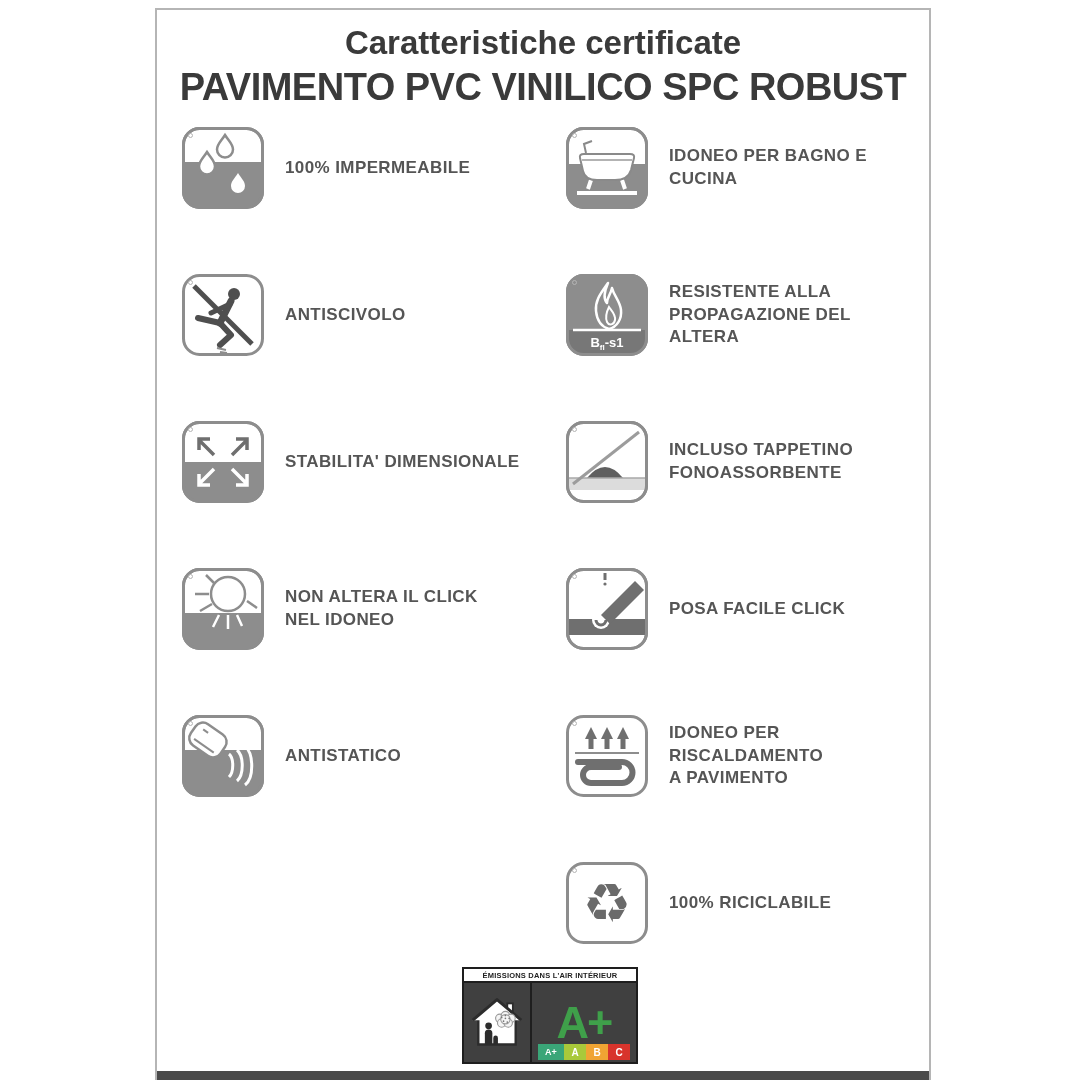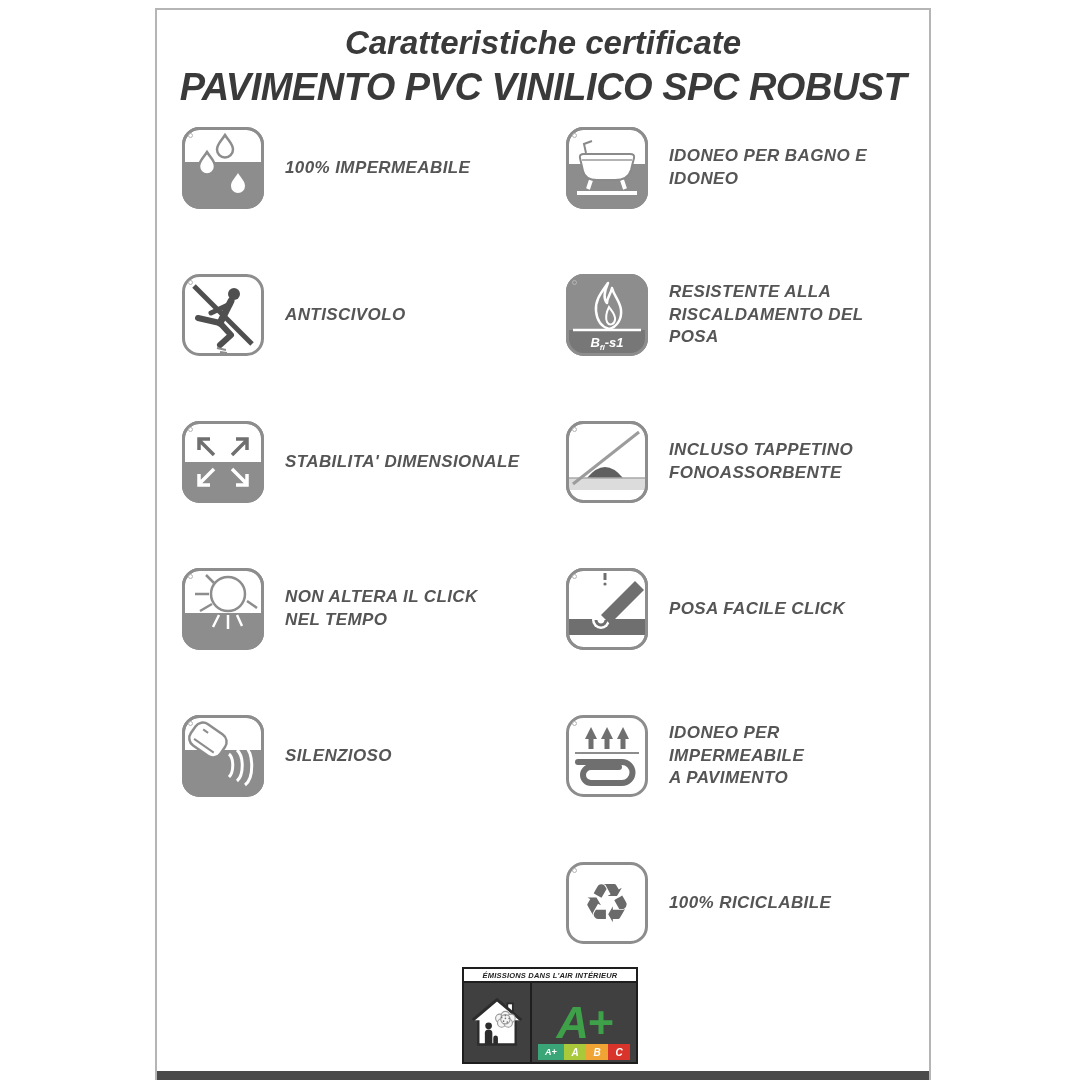--- a/index.html
+++ b/index.html
@@ -1,17 +1,17 @@
 <!DOCTYPE html>
 <html><head>
 <meta charset="utf-8">
 <style>
   html,body{margin:0;padding:0;background:#fff;}
   .canvas{position:relative;width:1080px;height:1080px;background:#fff;overflow:hidden;
-          font-family:"Liberation Sans",sans-serif;font-style:italic;}
+          font-family:"Liberation Sans",sans-serif;}
   .frame{position:absolute;left:155px;top:8px;width:776px;height:1072px;
          border:2px solid #b5b5b5;border-bottom:none;box-sizing:border-box;background:#fff;}
   .bottom-bar{position:absolute;left:157px;bottom:0;width:772px;height:9px;background:#4a4a4a;}
   .title{position:absolute;top:22px;left:155px;width:776px;text-align:center;
          font-weight:bold;color:#3a3a3a;}
   .title-line1{font-size:33px;line-height:1.3;}
   .title-line2{font-size:38px;line-height:1.2;letter-spacing:-0.5px;}
   .col{position:absolute;top:126px;display:flex;flex-direction:column;}
   .col-left{left:181px;}
   .col-right{left:565px;}
@@ -130,21 +130,21 @@
   <g stroke="#8d8d8d" stroke-width="2.5">
     <path d="M33 16 L25 8 M28 27 L14 27 M31 37 L19 44 M66 34 L76 41"></path>
             </g>
   <g stroke="#fff" stroke-width="2.5">
     <path d="M38 48 L32 60 M47 48 L47 62 M56 48 L61 59"></path>
             </g>
             <circle cx="9.5" cy="9.5" r="2" fill="none" stroke="#b5b5b5" stroke-width="1"></circle>
           </svg></div>
         <div class="feature-label">
           <div class="line">NON ALTERA IL CLICK</div>
-          <div class="line">NEL TEMPO</div>
+          <div class="line">NEL IDONEO</div>
         </div>
       </div>
       <div class="feature-row">
         <div class="icon-box"><svg width="84" height="84" viewBox="0 0 84 84" xmlns="http://www.w3.org/2000/svg">
             <defs>
               <clipPath id="cqs">
                 <rect x="2.5" y="2.5" width="79" height="79" rx="16"></rect>
               </clipPath>
             </defs>
             <rect x="2.5" y="2.5" width="79" height="79" rx="16" fill="#fff" stroke="#8d8d8d" stroke-width="3"></rect>
@@ -158,21 +158,21 @@
     <line x1="16" y1="21" x2="22" y2="21" stroke="#8d8d8d" stroke-width="2"></line>
             </g>
   <g stroke="#fff" stroke-width="3" fill="none">
     <path d="M48 40 c5 4 5 18 0 23"></path>
     <path d="M56 36 c7 6 7 25 0 31"></path>
     <path d="M64 32 c9 8 9 32 0 39"></path>
             </g>
             <circle cx="9.5" cy="9.5" r="2" fill="none" stroke="#b5b5b5" stroke-width="1"></circle>
           </svg></div>
         <div class="feature-label">
-          <div class="line">SILENZIOSO</div>
+          <div class="line">ANTISTATICO</div>
         </div>
       </div>
     </div>
   <div class="col col-right" id="col-right">
       <div class="feature-row">
         <div class="icon-box"><svg width="84" height="84" viewBox="0 0 84 84" xmlns="http://www.w3.org/2000/svg">
             <defs>
               <clipPath id="cbt">
                 <rect x="2.5" y="2.5" width="79" height="79" rx="16"></rect>
               </clipPath>
@@ -184,21 +184,21 @@
             <rect x="2.5" y="2.5" width="79" height="79" rx="16" fill="none" stroke="#8d8d8d" stroke-width="3"></rect>
             <line x1="12" y1="67" x2="72" y2="67" stroke="#fff" stroke-width="4"></line>
   <path d="M26 54 l-3 9 M57 54 l3 9" stroke="#fff" stroke-width="4"></path>
   <path d="M15 32 Q14 28 19 28 L65 28 Q70 28 69 32 L66 44 Q63 54 50 54 L32 54 Q20 54 18 45 Z" fill="#fff" stroke="#8a8a8a" stroke-width="2"></path>
   <line x1="17" y1="34" x2="67" y2="34" stroke="#9a9a9a" stroke-width="1.5"></line>
   <path d="M21 27 L19 18 L27 15" stroke="#8a8a8a" stroke-width="2" fill="none"></path>
             <circle cx="9.5" cy="9.5" r="2" fill="none" stroke="#b5b5b5" stroke-width="1"></circle>
           </svg></div>
         <div class="feature-label">
           <div class="line">IDONEO PER BAGNO E</div>
-          <div class="line">IDONEO</div>
+          <div class="line">CUCINA</div>
         </div>
       </div>
       <div class="feature-row">
         <div class="icon-box"><svg width="84" height="84" viewBox="0 0 84 84" xmlns="http://www.w3.org/2000/svg">
             <defs>
               <clipPath id="cfr">
                 <rect x="2.5" y="2.5" width="79" height="79" rx="16"></rect>
               </clipPath>
             </defs>
             <rect x="2.5" y="2.5" width="79" height="79" rx="16" fill="#fff" stroke="#8d8d8d" stroke-width="3"></rect>
@@ -208,22 +208,22 @@
    <line x1="8" y1="57" x2="76" y2="57" stroke="#fff" stroke-width="2.5"></line>
             </g>
             <rect x="2.5" y="2.5" width="79" height="79" rx="16" fill="none" stroke="#8d8d8d" stroke-width="3"></rect>
             <path d="M43 10 C36 20 30 27 31 38 C32 48 37 54 44 56 C52 54 57 46 56 37 C55 28 49 23 47 15 C46 21 42 24 42 30 C38 26 40 17 43 10 Z" fill="none" stroke="#fff" stroke-width="2.5" stroke-linejoin="round"></path>
   <path d="M44 34 C41 40 40 44 42 49 C44 53 49 52 50 47 C51 42 47 38 44 34 Z" fill="none" stroke="#fff" stroke-width="2"></path>
             <text x="42" y="74" font-size="13" font-weight="bold" fill="#fff" text-anchor="middle" font-family="Liberation Sans, sans-serif">B<tspan font-size="8" dy="2.5">fl</tspan><tspan font-size="13" dy="-2.5">-s1</tspan></text>
             <circle cx="9.5" cy="9.5" r="2" fill="none" stroke="#b5b5b5" stroke-width="1"></circle>
           </svg></div>
         <div class="feature-label">
           <div class="line">RESISTENTE ALLA</div>
-          <div class="line">RISCALDAMENTO DEL</div>
-          <div class="line">POSA</div>
+          <div class="line">PROPAGAZIONE DEL</div>
+          <div class="line">ALTERA</div>
         </div>
       </div>
       <div class="feature-row">
         <div class="icon-box"><svg width="84" height="84" viewBox="0 0 84 84" xmlns="http://www.w3.org/2000/svg">
             <defs>
               <clipPath id="cul">
                 <rect x="2.5" y="2.5" width="79" height="79" rx="16"></rect>
               </clipPath>
             </defs>
             <rect x="2.5" y="2.5" width="79" height="79" rx="16" fill="#fff" stroke="#8d8d8d" stroke-width="3"></rect>
@@ -274,21 +274,21 @@
               <rect x="39.5" y="25" width="5" height="10"></rect>
    <path d="M52 25 L58 13 L64 25 Z"></path>
               <rect x="55.5" y="25" width="5" height="10"></rect>
             </g>
   <line x1="10" y1="39" x2="74" y2="39" stroke="#8d8d8d" stroke-width="2"></line>
   <path d="M13 48 H57 a10.5 10.5 0 0 1 0 21 H26 a8 8 0 0 1 0 -16 H54" fill="none" stroke="#6f6f6f" stroke-width="6" stroke-linecap="round"></path>
             <circle cx="9.5" cy="9.5" r="2" fill="none" stroke="#b5b5b5" stroke-width="1"></circle>
           </svg></div>
         <div class="feature-label">
           <div class="line">IDONEO PER</div>
-          <div class="line">IMPERMEABILE</div>
+          <div class="line">RISCALDAMENTO</div>
           <div class="line">A PAVIMENTO</div>
         </div>
       </div>
       <div class="feature-row">
         <div class="icon-box"><svg width="84" height="84" viewBox="0 0 84 84" xmlns="http://www.w3.org/2000/svg">
             <rect x="2.5" y="2.5" width="79" height="79" rx="16" fill="#fff" stroke="#8d8d8d" stroke-width="3"></rect>
             <text x="42" y="61" font-size="54" text-anchor="middle" fill="#6a6a6a" font-family="DejaVu Sans, sans-serif">♻</text>
             <circle cx="9.5" cy="9.5" r="2" fill="none" stroke="#b5b5b5" stroke-width="1"></circle>
           </svg></div>
         <div class="feature-label">

